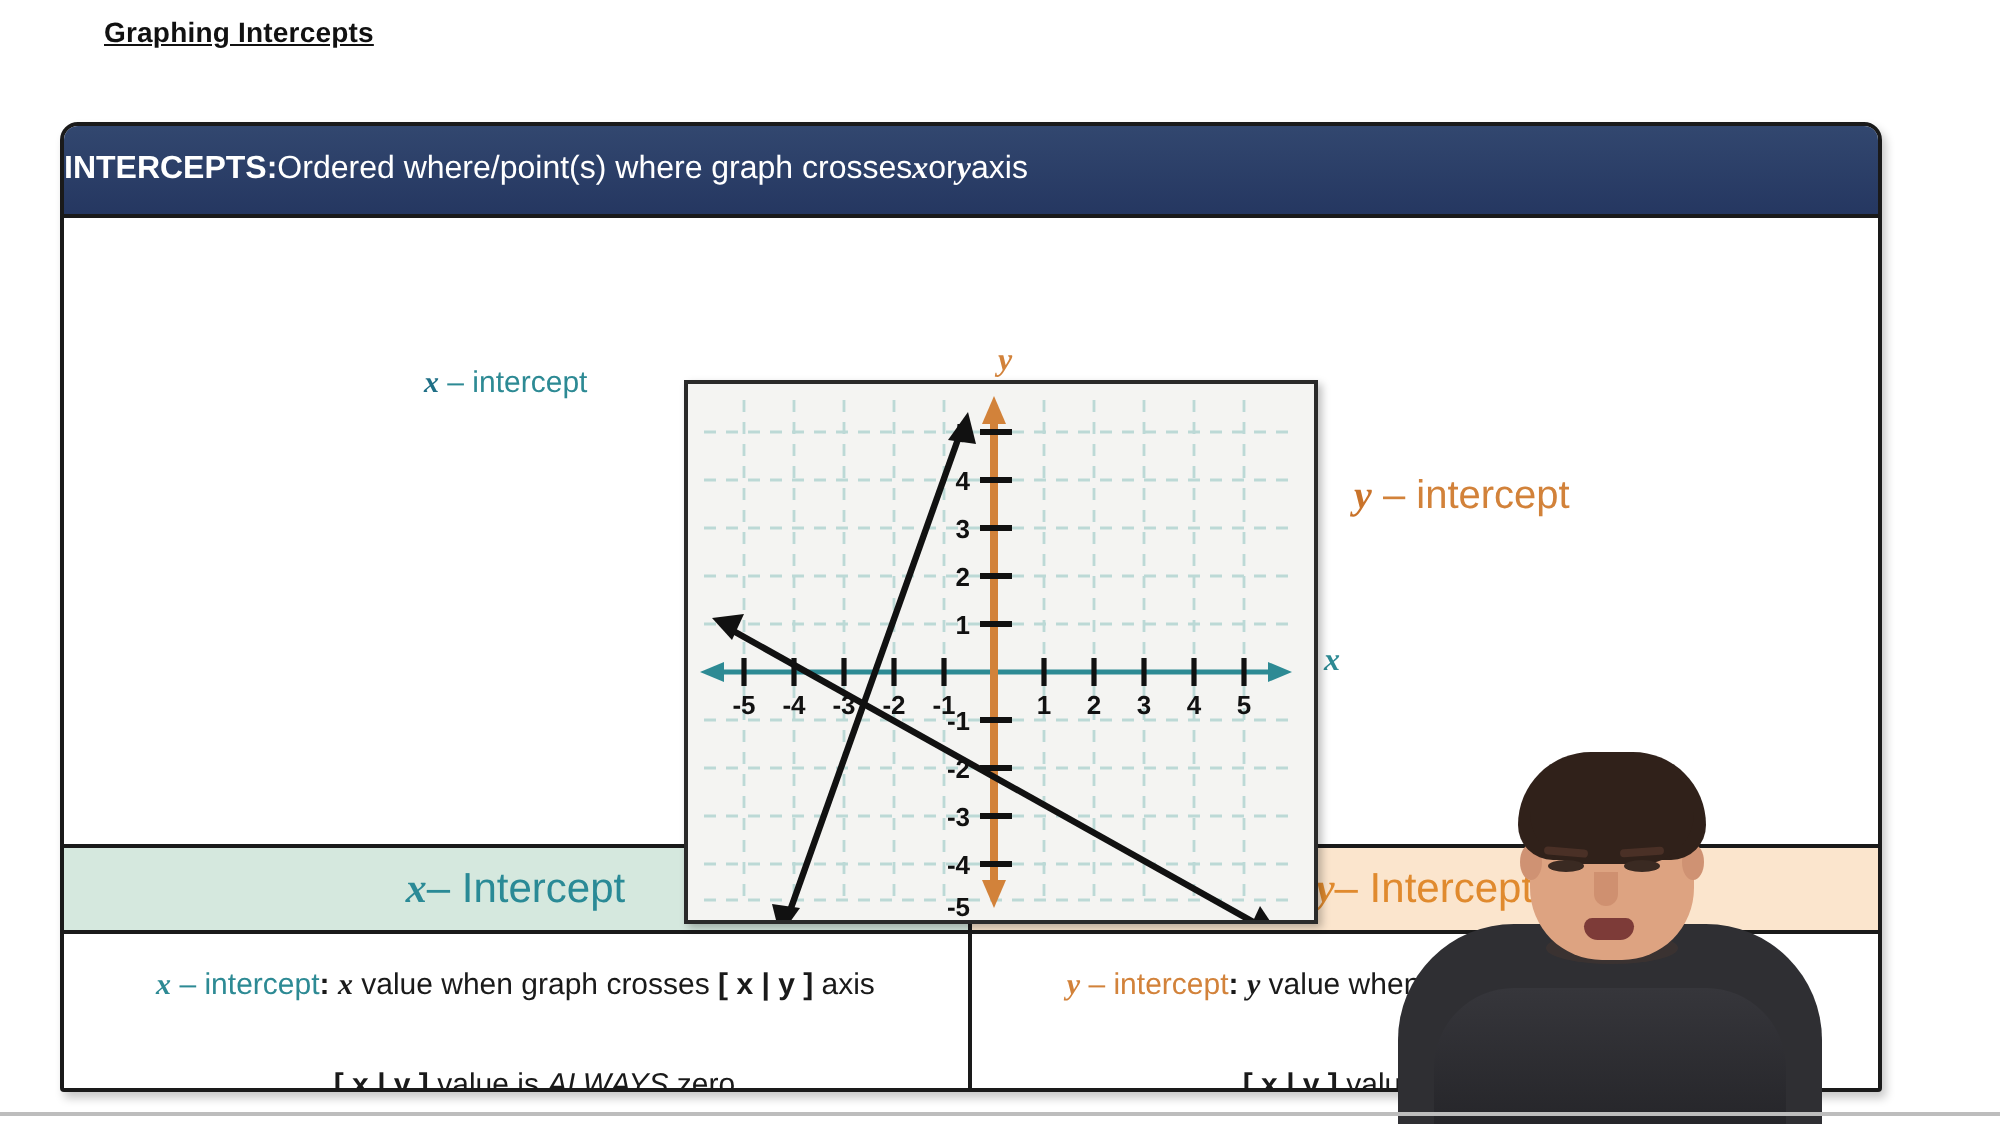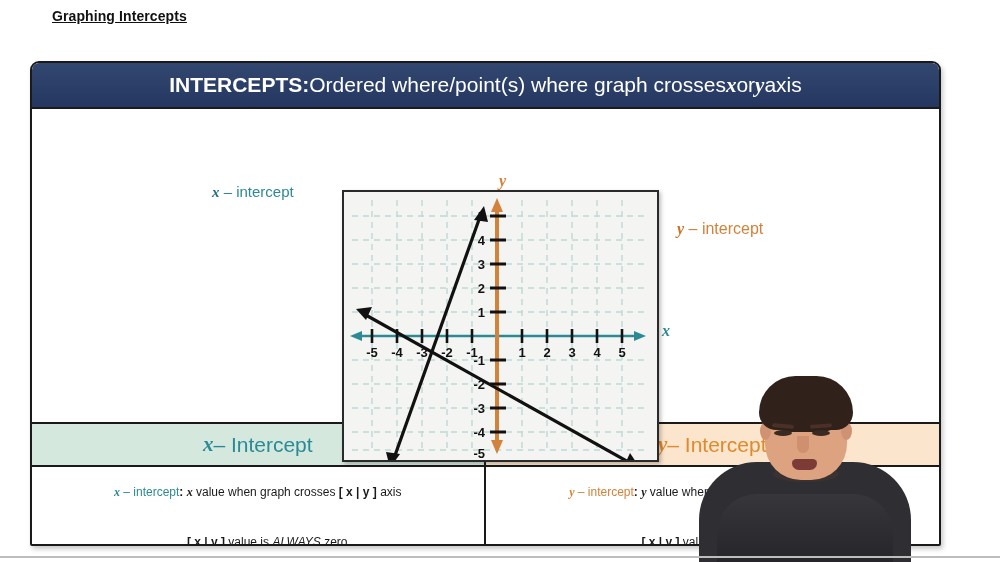--- a/index.html
+++ b/index.html
@@ -30,41 +30,41 @@
     box-shadow:2px 3px 5px rgba(0,0,0,.22);
     box-sizing:border-box;
     overflow:hidden;
   }
   .banner{
     height:44px;
     background:#2b3f6c;
     background:linear-gradient(180deg,#32476f 0%,#253761 100%);
     border-bottom:2px solid #1a1a1a;
     border-radius:6px 6px 0 0;
-    display:flex;align-items:center;justify-content:center;
-    color:#fff;font-size:21px;
+    display:flex;align-items:center;justify-content:flex-start;
+    color:#fff;font-size:16px;
     white-space:nowrap;
   }
   .mi{font-family:"Liberation Serif", serif;font-style:italic;font-weight:bold;}
 
   
   .graph-region{
     position:relative;
     height:293px;
     background:#fff;
     border-bottom:2px solid #1a1a1a;
     margin-top:20px;
   }
   .lbl-x-int{
     position:absolute;left:180px;top:54px;
     font-size:15px;color:#2d8a94;white-space:nowrap;
   }
   .lbl-y-int{
-    position:absolute;left:645px;top:91px;
-    font-size:16px;color:#d2823a;white-space:nowrap;
+    position:absolute;left:645px;top:108px;
+    font-size:20px;color:#d2823a;white-space:nowrap;
   }
   .lbl-x-int .mi{color:#1f6f86;}
   .lbl-y-int .mi{color:#c9732a;}
 
   .plot-wrap{
     position:absolute;left:310px;top:61px;
     width:317px;height:272px;
   }
   .plot-box{
     position:absolute;left:0;top:0;width:317px;height:272px;
@@ -83,21 +83,21 @@
 
   
   .tbl{display:flex;flex-direction:column;}
   .trow{display:flex;}
   .tcell{
     box-sizing:border-box;
     width:50%;
     border-right:2px solid #1a1a1a;
     display:flex;align-items:center;justify-content:center;
     text-align:center;
-    font-size:12px;color:#1a1a1a;
+    font-size:15px;color:#1a1a1a;
   }
   .tcell:last-child{border-right:none;}
   .trow.head .tcell{height:43px;font-size:21px;border-bottom:2px solid #1a1a1a;}
   .trow.body .tcell{height:51px;}
   .trow.body.last .tcell{height:48px;padding-left:19px;}
   .head .tcell.xh{background:#d5e8de;color:#2a8a96;}
   .head .tcell.yh{background:#fbe5cd;color:#e08a2e;}
   .tk{font-weight:bold;}
   .ital{font-style:italic;}
   .teal{color:#2d8a94;}

